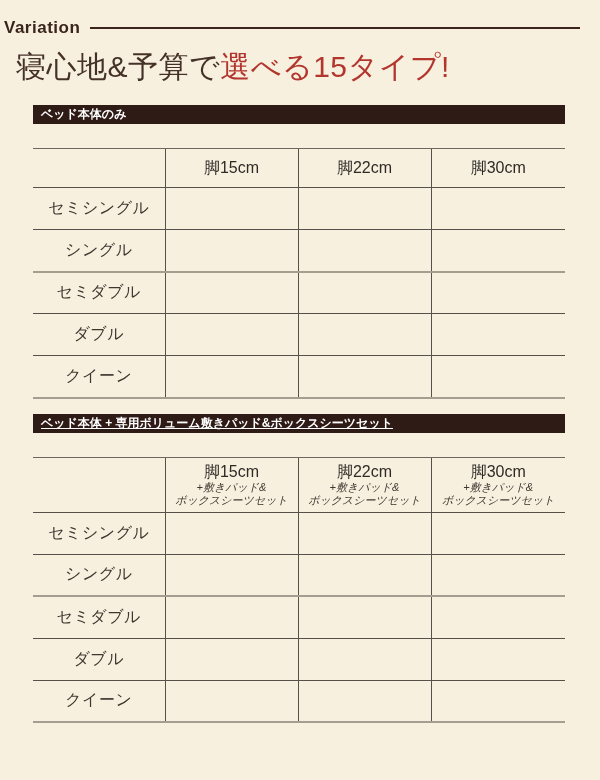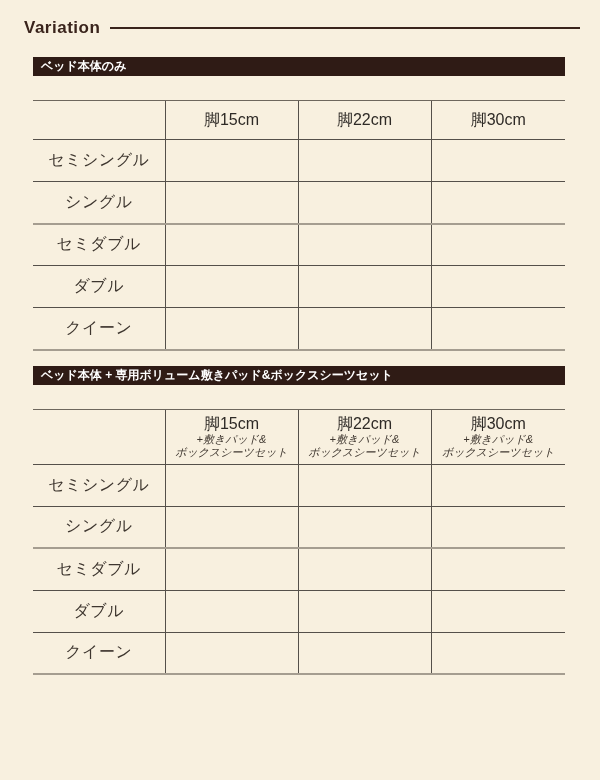--- a/index.html
+++ b/index.html
@@ -1,34 +1,34 @@
 <!DOCTYPE html>
 <html><head>
 <meta charset="utf-8">
 <style>
   html,body { margin:0; padding:0; }
   .canvas {
     position:relative; width:600px; height:780px;
     background:#f8f0df; overflow:hidden;
     font-family:"Liberation Sans","DejaVu Sans",sans-serif;
   }
-  .kicker-row { display:flex; align-items:center; padding:18px 20px 0 24px; }
+  .kicker-row { display:flex; align-items:center; padding:18px 20px 0 4px; }
   .kicker { font-size:17px; font-weight:bold; color:#3a241c; letter-spacing:.5px; white-space:nowrap; }
   .kicker-rule { flex:1; height:2px; background:#3a241c; margin-left:10px; }
 
   .heading1 { margin:10px 0 0 16px; font-size:30px; line-height:38px; color:#443127; white-space:nowrap; letter-spacing:.5px; }
   .heading1 .hl { color:#b2362e; }
 
   .title-bar {
     box-sizing:border-box; width:532px; height:19px; margin-left:33px;
     background:#2f1b15; color:#ffffff; font-size:12px; font-weight:bold;
     line-height:19px; padding-left:8px; white-space:nowrap; overflow:hidden;
   }
   .bar1 { margin-top:19px; }
-  .bar2 { margin-top:15px; }
+  .bar2 { margin-top:15px;text-decoration:underline; }
 
   .heading2 { margin:24px 0 0 35px; font-size:23px; line-height:30px; color:#4b382b; white-space:nowrap; letter-spacing:.5px; }
 
   table.price-table {
     width:532px; margin-left:33px; border-collapse:collapse; table-layout:fixed;
     background:transparent;
     margin-top:24px;
   }
   .t1 { margin-top:17px; }
   .t2 { margin-top:16px; }
@@ -55,20 +55,23 @@
 </head>
 <body>
 
 <div class="canvas">
 
   <div class="kicker-row">
     <span class="kicker">Variation</span>
     <span class="kicker-rule"></span>
   </div>
 
+  <div class="heading1">
+    <span>寝心地&amp;予算で</span><span class="hl">選べる15タイプ!</span>
+  </div>
 
   <div class="title-bar bar1">ベッド本体のみ</div>
 
   <table class="price-table t1">
     <colgroup>
       <col style="width:132px">
         <col style="width:133px">
         <col style="width:133px">
         <col style="width:134px">
     </colgroup>

